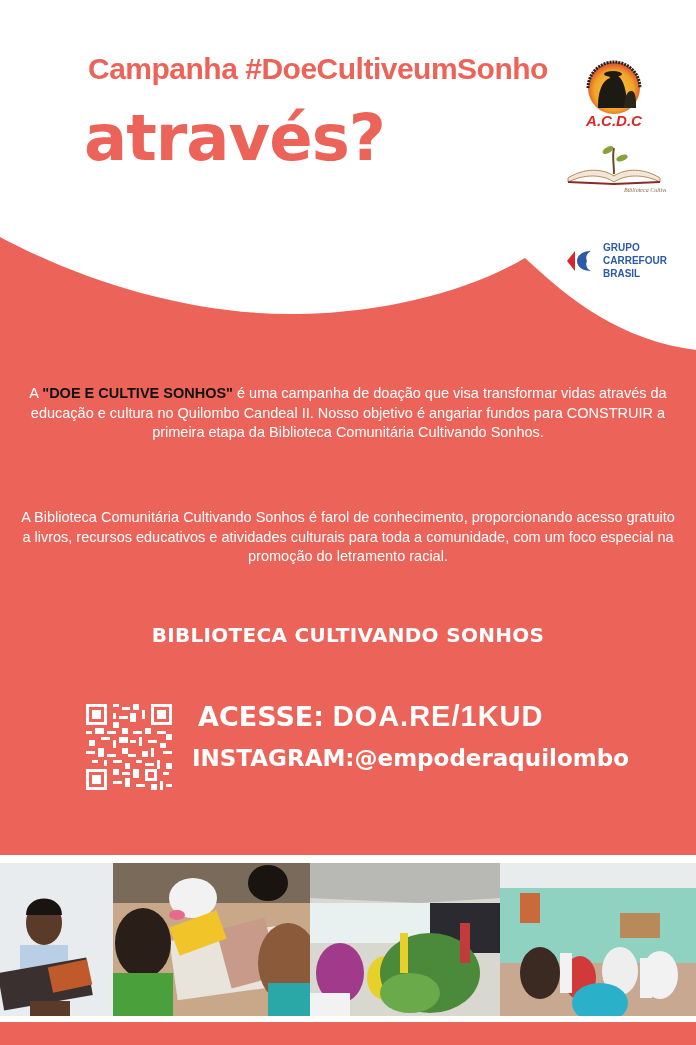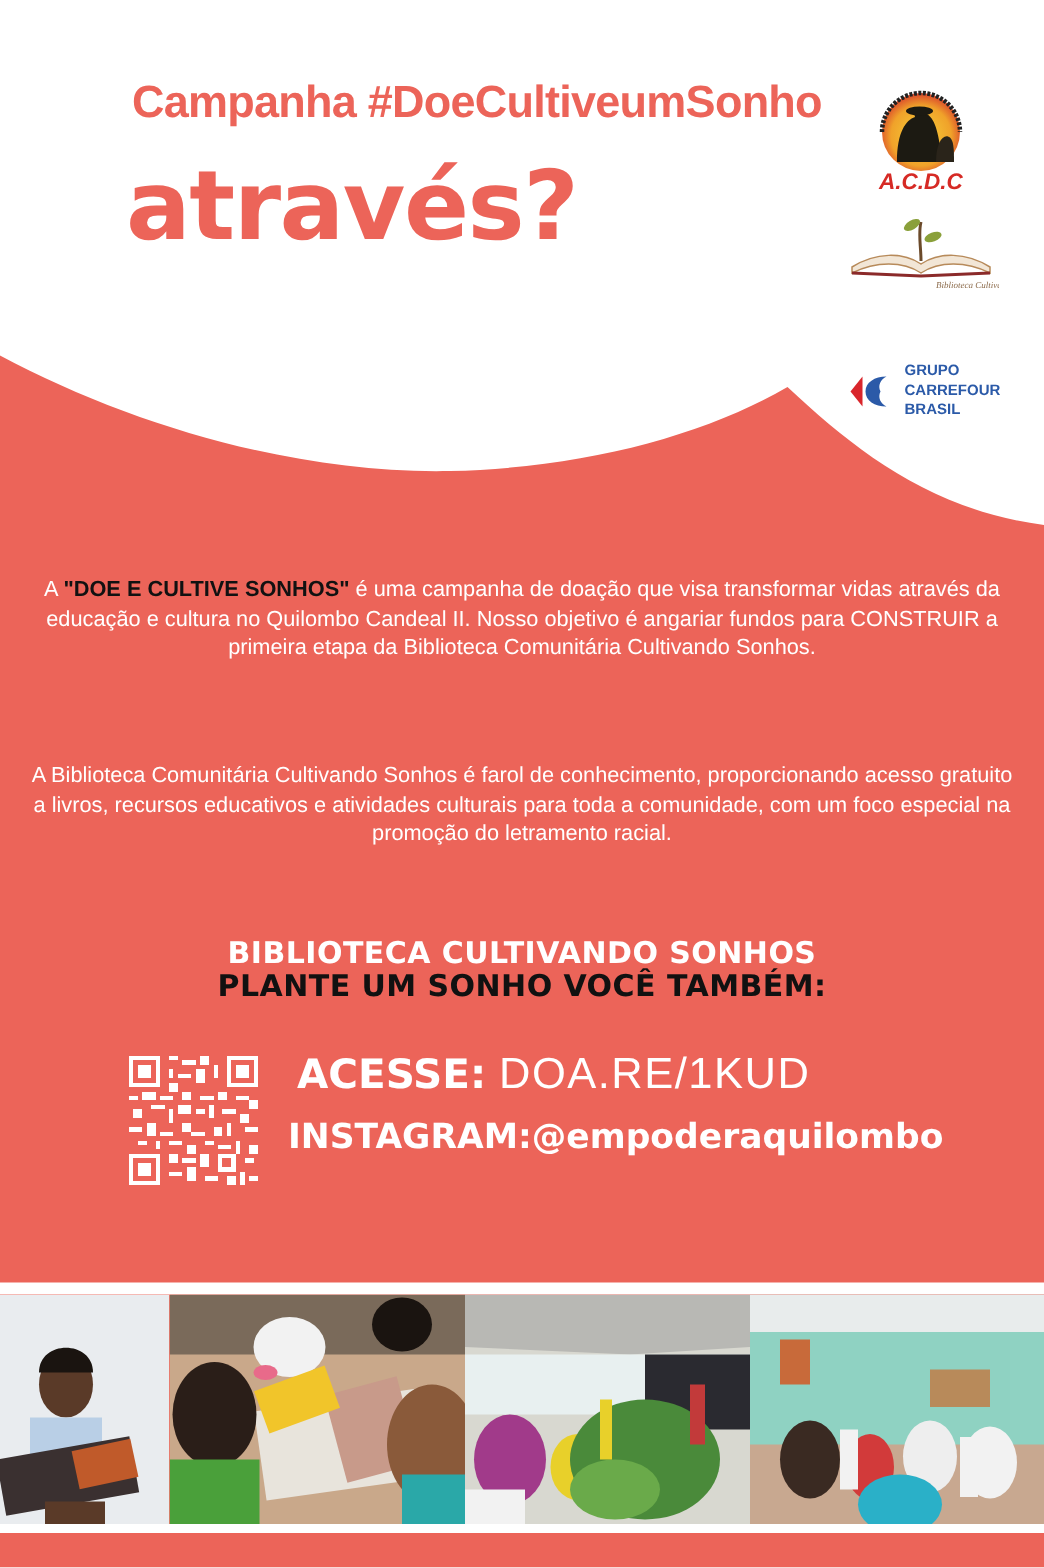--- a/index.html
+++ b/index.html
@@ -16,21 +16,21 @@
   .para { position:absolute; left:20px; width:656px; text-align:center; color:#ffffff; font-size:14.5px; line-height:19.5px; font-family:"Liberation Sans", sans-serif; }
   #para1 { top:384px; }
   #para2 { top:508px; }
   .quote-strong { color:#111; font-weight:bold; }
   #cta { position:absolute; left:0; width:696px; top:624px; text-align:center; font-family:"DejaVu Sans", sans-serif; font-weight:bold; font-size:20px; line-height:22px; letter-spacing:0.3px; }
   #cta-line1 { color:#ffffff; }
   #cta-line2 { color:#111111; }
   #qr { left:86px; top:704px; width:86px; height:86px; }
   #access { left:198px; top:700px; color:#fff; font-size:27px; font-family:"DejaVu Sans", sans-serif; white-space:nowrap; }
   #access b { font-weight:bold; }
-  #access .url { font-weight:normal; font-family:"Liberation Sans", sans-serif; font-size:29px; letter-spacing:1px; }
+  #access .url { font-weight:bold; font-family:"Liberation Sans", sans-serif; font-size:29px; letter-spacing:1px; }
   #social { left:192px; top:746px; color:#fff; font-size:23px; line-height:24px; font-weight:bold; font-family:"DejaVu Sans", sans-serif; white-space:nowrap; }
   #photos { left:0; top:863px; width:696px; height:153px; display:flex; }
   .photo { height:153px; position:relative; overflow:hidden; }
 </style>
 </head>
 <body>
 
 <svg id="bg-wave" viewBox="0 0 696 1045" preserveAspectRatio="none">
   <path fill="#ec6459" d="M0,237 C90,285 200,316 300,314 C390,312 470,290 525,258 C570,300 620,340 696,350 L696,1045 L0,1045 Z"></path>
   <rect x="0" y="855" width="696" height="8" fill="#ffffff"></rect>
@@ -83,21 +83,20 @@
   </div>
 </div>
 
 <div class="para" id="para1">
   <span>A </span><span class="quote-strong">"DOE E CULTIVE SONHOS"</span><span> é uma campanha de doação que visa transformar vidas através da educação e cultura no Quilombo Candeal II. Nosso objetivo é angariar fundos para CONSTRUIR a primeira etapa da Biblioteca Comunitária Cultivando Sonhos.</span>
 </div>
 <div class="para" id="para2">A Biblioteca Comunitária Cultivando Sonhos é farol de conhecimento, proporcionando acesso gratuito a livros, recursos educativos e atividades culturais para toda a comunidade, com um foco especial na promoção do letramento racial.</div>
 
 <div id="cta">
   <div id="cta-line1">BIBLIOTECA CULTIVANDO SONHOS</div>
-  <div id="cta-line2">PLANTE UM SONHO VOCÊ TAMBÉM:</div>
 </div>
 
 <svg class="abs" id="qr" viewBox="0 0 29 29" shape-rendering="crispEdges">
   <g fill="#ffffff">
     <rect x="0" y="0" width="7" height="7"></rect>
       <rect x="1" y="1" width="5" height="5" fill="#ec6459"></rect>
       <rect x="2" y="2" width="3" height="3"></rect>
     <rect x="22" y="0" width="7" height="7"></rect>
       <rect x="23" y="1" width="5" height="5" fill="#ec6459"></rect>
       <rect x="24" y="2" width="3" height="3"></rect>

